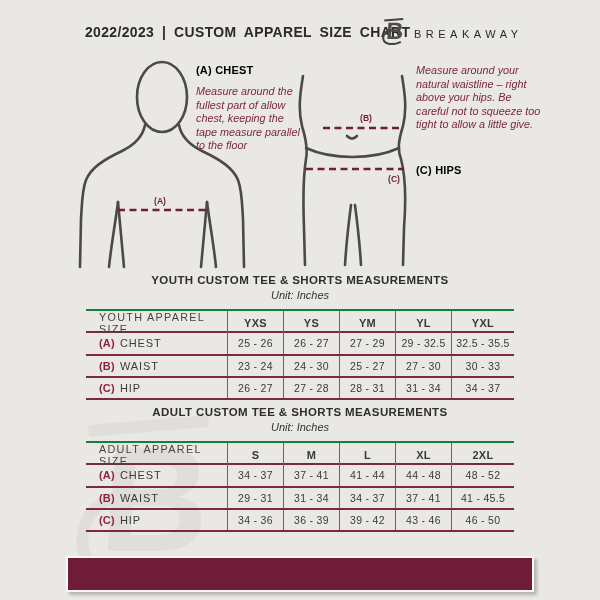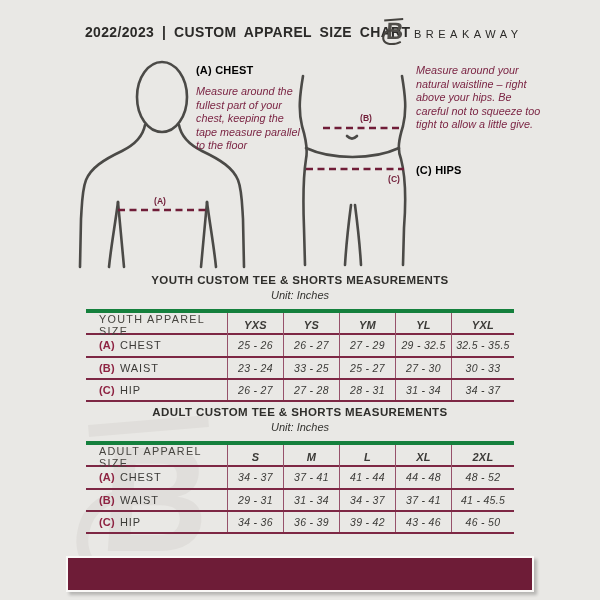--- a/index.html
+++ b/index.html
@@ -36,26 +36,26 @@
   .inst-b{left:416px; top:64px; width:128px;}
   .inst-c{left:416px; top:164px; width:132px;}
   .inst h3{margin:0 0 9px; font-size:11px; font-weight:800; letter-spacing:.2px; color:#000000;}
   .inst p{margin:0; font-size:10.8px; line-height:13.5px; font-style:italic; color:#7b2544;}
   
   .tblock{position:absolute; left:86px; width:428px; text-align:center;}
   .tblock-youth{top:274px;}
   .tblock-adult{top:406px;}
   .tbl-title{font-size:11.5px; line-height:13px; font-weight:800; letter-spacing:.4px; color:#2f2e2b;}
   .tbl-unit{font-size:11px; line-height:12px; margin-top:2px; font-style:italic; color:#33322f;}
-  .tbl{margin-top:8px; border-top:4px solid #15803d; border-bottom:2px solid #7d2744; text-align:left;}
+  .tbl{margin-top:8px; border-top:2px solid #15803d; border-bottom:2px solid #7d2744; text-align:left;}
   .tr{display:grid; grid-template-columns:141px 56px 56px 56px 56px 1fr; height:20.3px;}
   .tr + .tr{border-top:2px solid #7d2744;}
   .td{display:flex; align-items:center; justify-content:center;
       font-size:10.5px; letter-spacing:.3px; color:#3b3a37;}
-  .td + .td{border-left:1.5px solid #96516a;font-style:italic;}
+  .td + .td{border-left:1.5px solid #96516a;}
   .td.lab{justify-content:flex-start; padding-left:13px; font-size:11px; letter-spacing:.9px;}
   .tr.head .td{font-weight:bold; font-size:11px;}
   .tr.head .td.lab{font-weight:400; font-size:10.8px; letter-spacing:1.3px; color:#46443f;}
   .pre{color:#8e2342; font-weight:bold; margin-right:5px; letter-spacing:.2px;}
   
   .footer-bar{
     position:absolute; left:66px; top:556px; width:464px; height:32px;
     background:#6e1c37; border:2px solid #faf9f7;
     box-shadow:3px 3px 3px rgba(0,0,0,.22);
   }
@@ -105,21 +105,21 @@
     <path class="body-line" d="M 61,145 C 58,168 56,188 55,205"></path>
     <path class="body-line" d="M 65,145 C 68,168 70,188 71,205"></path>
     <path class="dash-line" d="M 33,68 L 112,68"></path>
     <text class="dash-label" x="76" y="61" text-anchor="middle">(B)</text>
     <path class="dash-line" d="M 16,109 L 114,109"></path>
     <text class="dash-label" x="104" y="122" text-anchor="middle">(C)</text>
   </svg>
 
   <div class="inst inst-a">
     <h3>(A) CHEST</h3>
-    <p>Measure around the fullest part of your chest, keeping the tape measure parallel to the floor</p>
+    <p>Measure around the fullest part of allow chest, keeping the tape measure parallel to the floor</p>
   </div>
   <div class="inst inst-b">
     <p>Measure around your natural waistline – right above your hips. Be careful not to squeeze too tight to allow a little give.</p>
   </div>
   <div class="inst inst-c">
     <h3>(C) HIPS</h3>
   </div>
 
   <div class="tblock tblock-youth">
     <div class="tbl-title">YOUTH CUSTOM TEE &amp; SHORTS MEASUREMENTS</div>
@@ -143,21 +143,21 @@
           <div class="td">27 - 29</div>
           <div class="td">29 - 32.5</div>
           <div class="td">32.5 - 35.5</div>
         </div>
         <div class="tr">
           <div class="td lab">
             <div class="pre">(B)</div>
             <span>WAIST</span>
           </div>
           <div class="td">23 - 24</div>
-          <div class="td">33 - 25</div>
+          <div class="td">24 - 30</div>
           <div class="td">25 - 27</div>
           <div class="td">27 - 30</div>
           <div class="td">30 - 33</div>
         </div>
         <div class="tr">
           <div class="td lab">
             <div class="pre">(C)</div>
             <span>HIP</span>
           </div>
           <div class="td">26 - 27</div>

